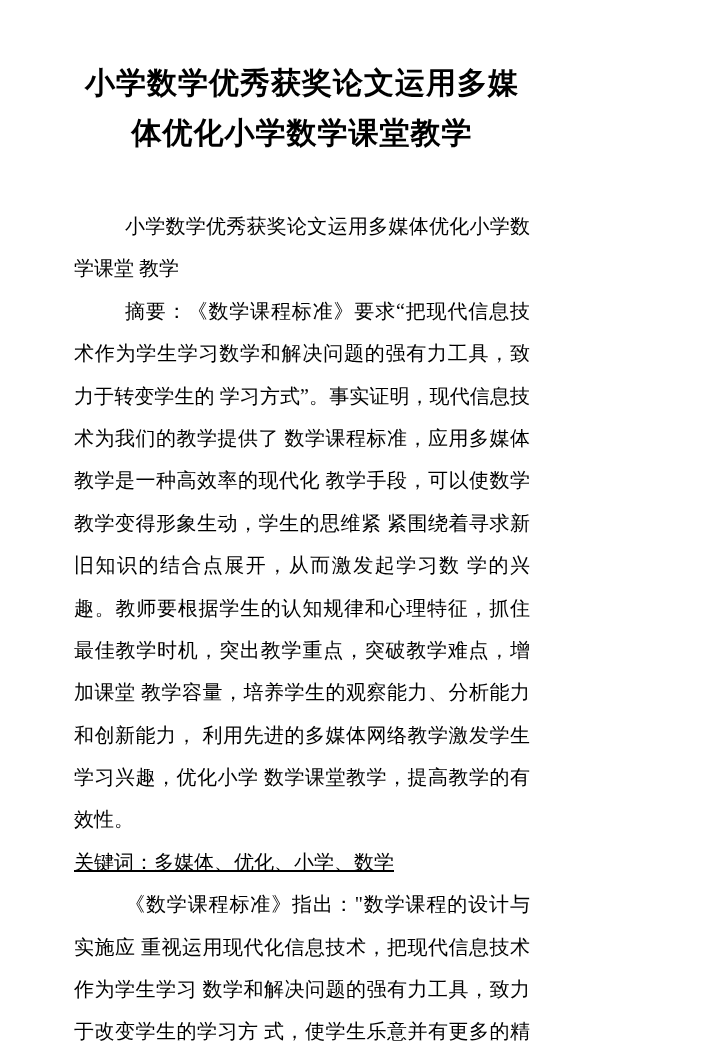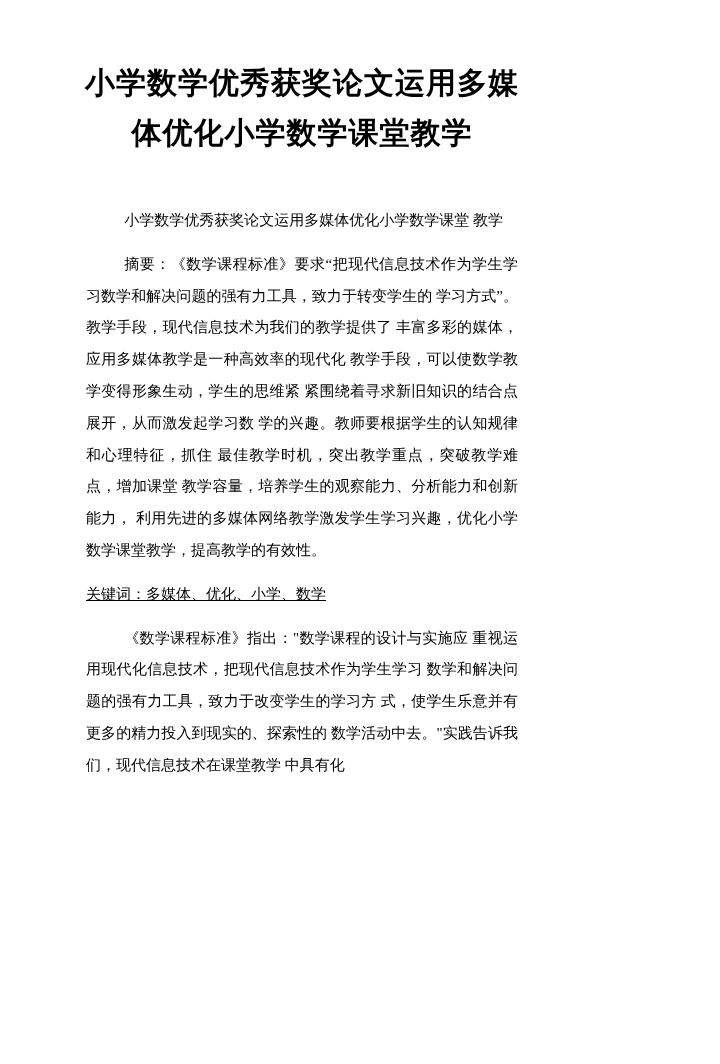--- a/index.html
+++ b/index.html
@@ -23,39 +23,39 @@
   }
   .doc-title {
     font-size: 30px;
     font-weight: 700;
     line-height: 1.65;
     text-align: center;
     margin: 0 0 48px 0;
     letter-spacing: 1px;
   }
   .doc-body p {
-    font-size: 15px;
+    font-size: 20px;
     line-height: 2.12;
     text-align: justify;
-    margin: 12px;
+    margin: 0;
     word-break: break-all;
   }
   .doc-body p.indent {
     text-indent: 2.55em;
   }
   .doc-body p.no-indent {
     text-indent: 0;
     text-decoration: underline;
   }
 </style>
 </head>
 <body>
 
 <div class="page">
   <h1 class="doc-title">小学数学优秀获奖论文运用多媒体优化小学数学课堂教学</h1>
 
   <div class="doc-body">
     <p class="indent">小学数学优秀获奖论文运用多媒体优化小学数学课堂 教学</p>
-    <p class="indent">摘要：《数学课程标准》要求“把现代信息技术作为学生学习数学和解决问题的强有力工具，致力于转变学生的 学习方式”。教学手段，现代信息技术为我们的教学提供了 丰富多彩的媒体，应用多媒体教学是一种高效率的现代化 教学手段，可以使数学教学变得形象生动，学生的思维紧 紧围绕着寻求新旧知识的结合点展开，从而激发起学习数 学的兴趣。教师要根据学生的认知规律和心理特征，抓住 最佳教学时机，突出教学重点，突破教学难点，增加课堂 教学容量，培养学生的观察能力、分析能力和创新能力， 利用先进的多媒体网络教学激发学生学习兴趣，优化小学 数学课堂教学，提高教学的有效性。</p>
+    <p class="indent">摘要：《数学课程标准》要求“把现代信息技术作为学生学习数学和解决问题的强有力工具，致力于转变学生的 学习方式”。事实证明，现代信息技术为我们的教学提供了 数学课程标准，应用多媒体教学是一种高效率的现代化 教学手段，可以使数学教学变得形象生动，学生的思维紧 紧围绕着寻求新旧知识的结合点展开，从而激发起学习数 学的兴趣。教师要根据学生的认知规律和心理特征，抓住 最佳教学时机，突出教学重点，突破教学难点，增加课堂 教学容量，培养学生的观察能力、分析能力和创新能力， 利用先进的多媒体网络教学激发学生学习兴趣，优化小学 数学课堂教学，提高教学的有效性。</p>
     <p class="no-indent">关键词：多媒体、优化、小学、数学</p>
     <p class="indent">《数学课程标准》指出："数学课程的设计与实施应 重视运用现代化信息技术，把现代信息技术作为学生学习 数学和解决问题的强有力工具，致力于改变学生的学习方 式，使学生乐意并有更多的精力投入到现实的、探索性的 数学活动中去。"实践告诉我们，现代信息技术在课堂教学 中具有化</p>
   </div>
 </div>
 
 </body></html>

